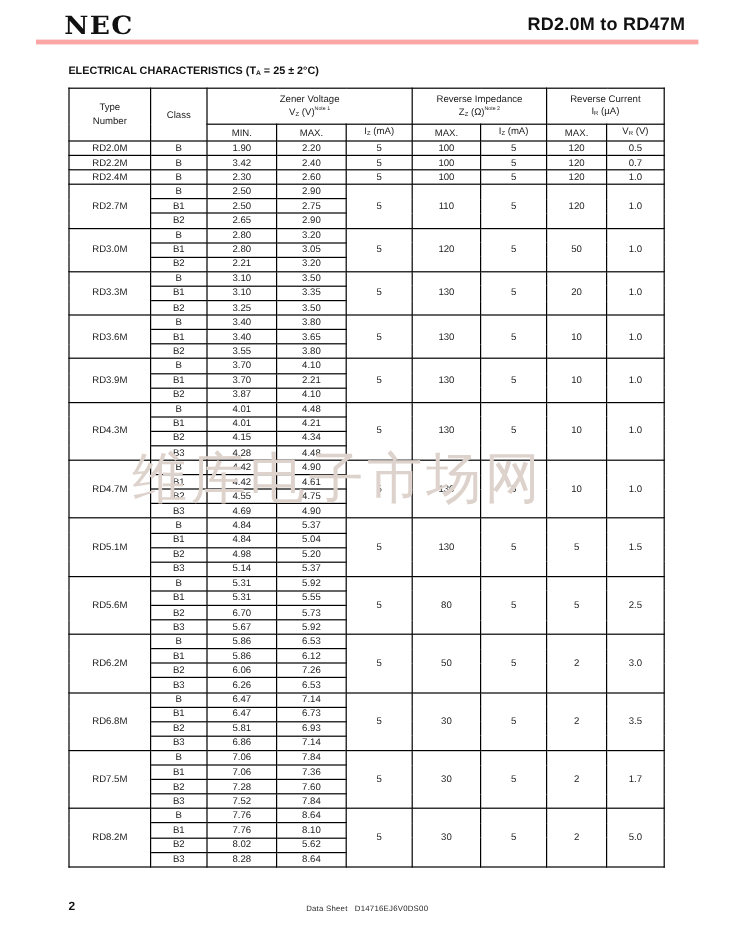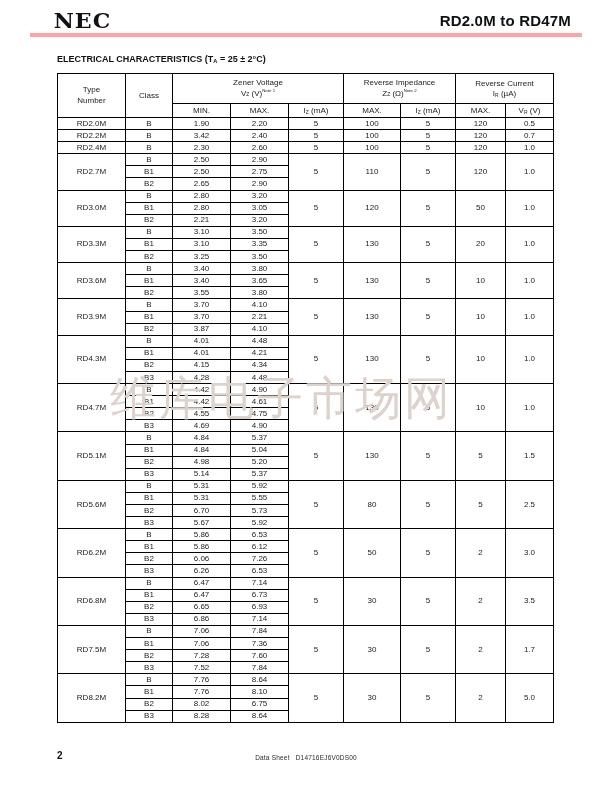--- a/index.html
+++ b/index.html
@@ -369,21 +369,21 @@
             <td rowspan="4">2</td>
             <td rowspan="4">3.5</td>
           </tr>
           <tr>
             <td>B1</td>
             <td>6.47</td>
             <td>6.73</td>
           </tr>
           <tr>
             <td>B2</td>
-            <td>6.65</td>
+            <td>5.81</td>
             <td>6.93</td>
           </tr>
           <tr>
             <td>B3</td>
             <td>6.86</td>
             <td>7.14</td>
           </tr>
           <tr>
             <td rowspan="4">RD7.5M</td>
             <td>B</td>
@@ -422,21 +422,21 @@
             <td rowspan="4">5.0</td>
           </tr>
           <tr>
             <td>B1</td>
             <td>7.76</td>
             <td>8.10</td>
           </tr>
           <tr>
             <td>B2</td>
             <td>8.02</td>
-            <td>6.75</td>
+            <td>5.62</td>
           </tr>
           <tr>
             <td>B3</td>
             <td>8.28</td>
             <td>8.64</td>
           </tr>
         </tbody>
     </table>
   </div>
 

